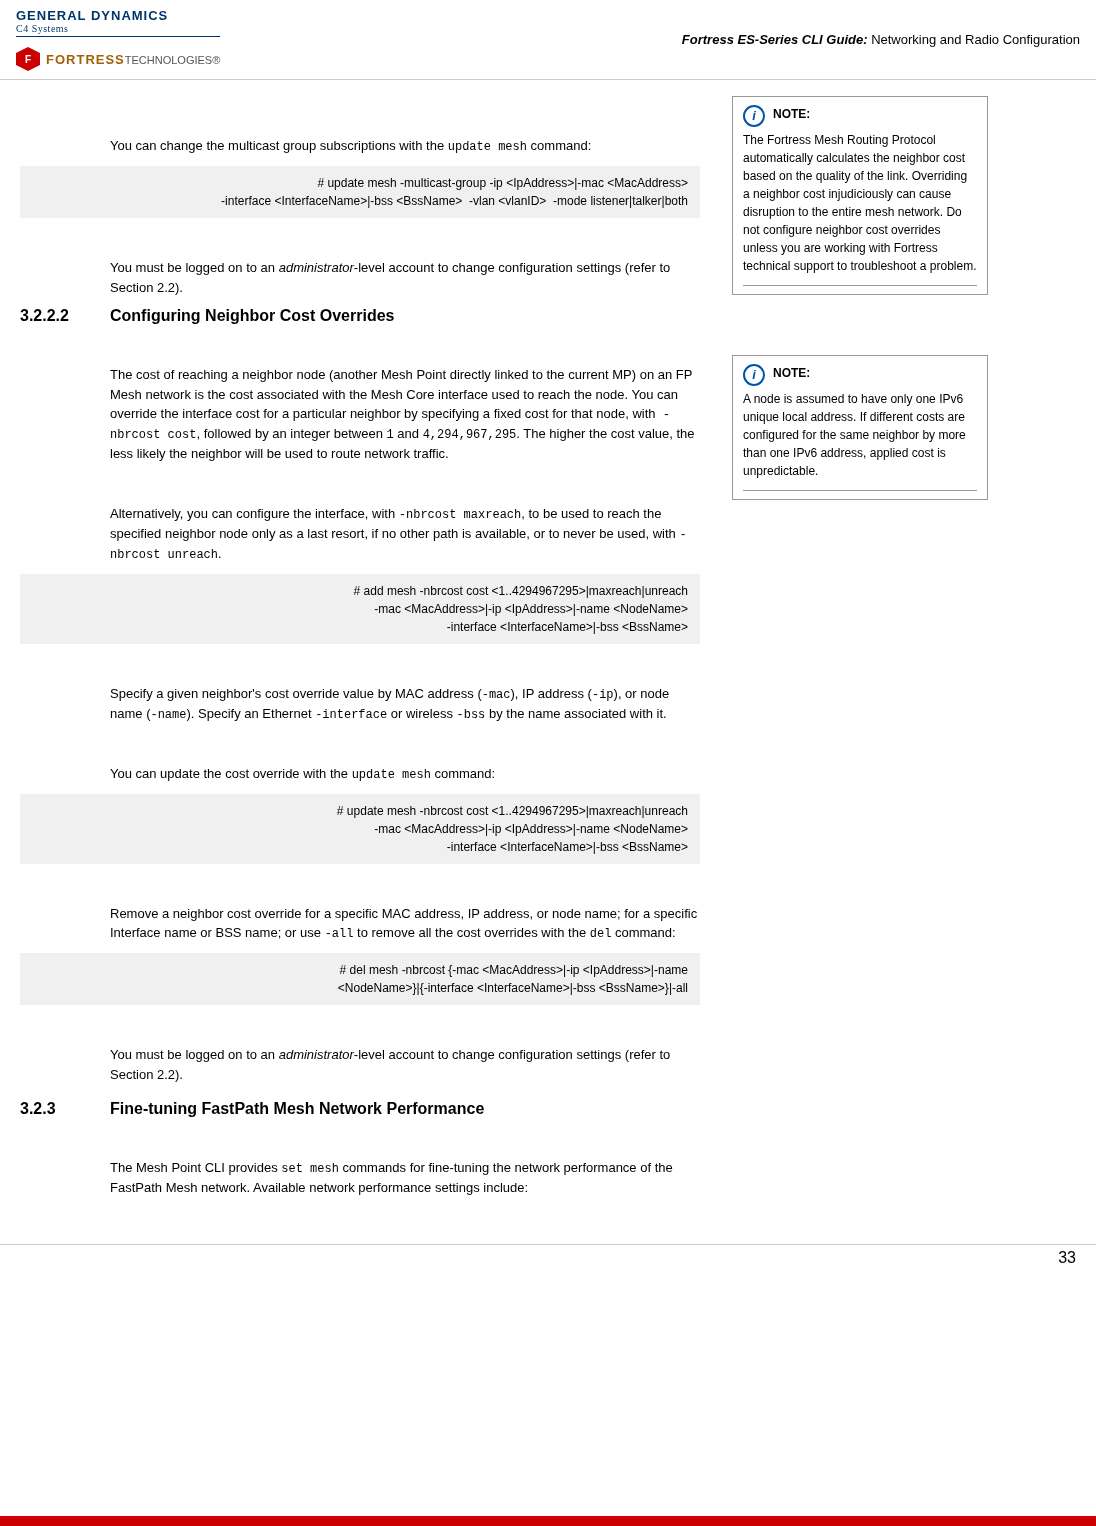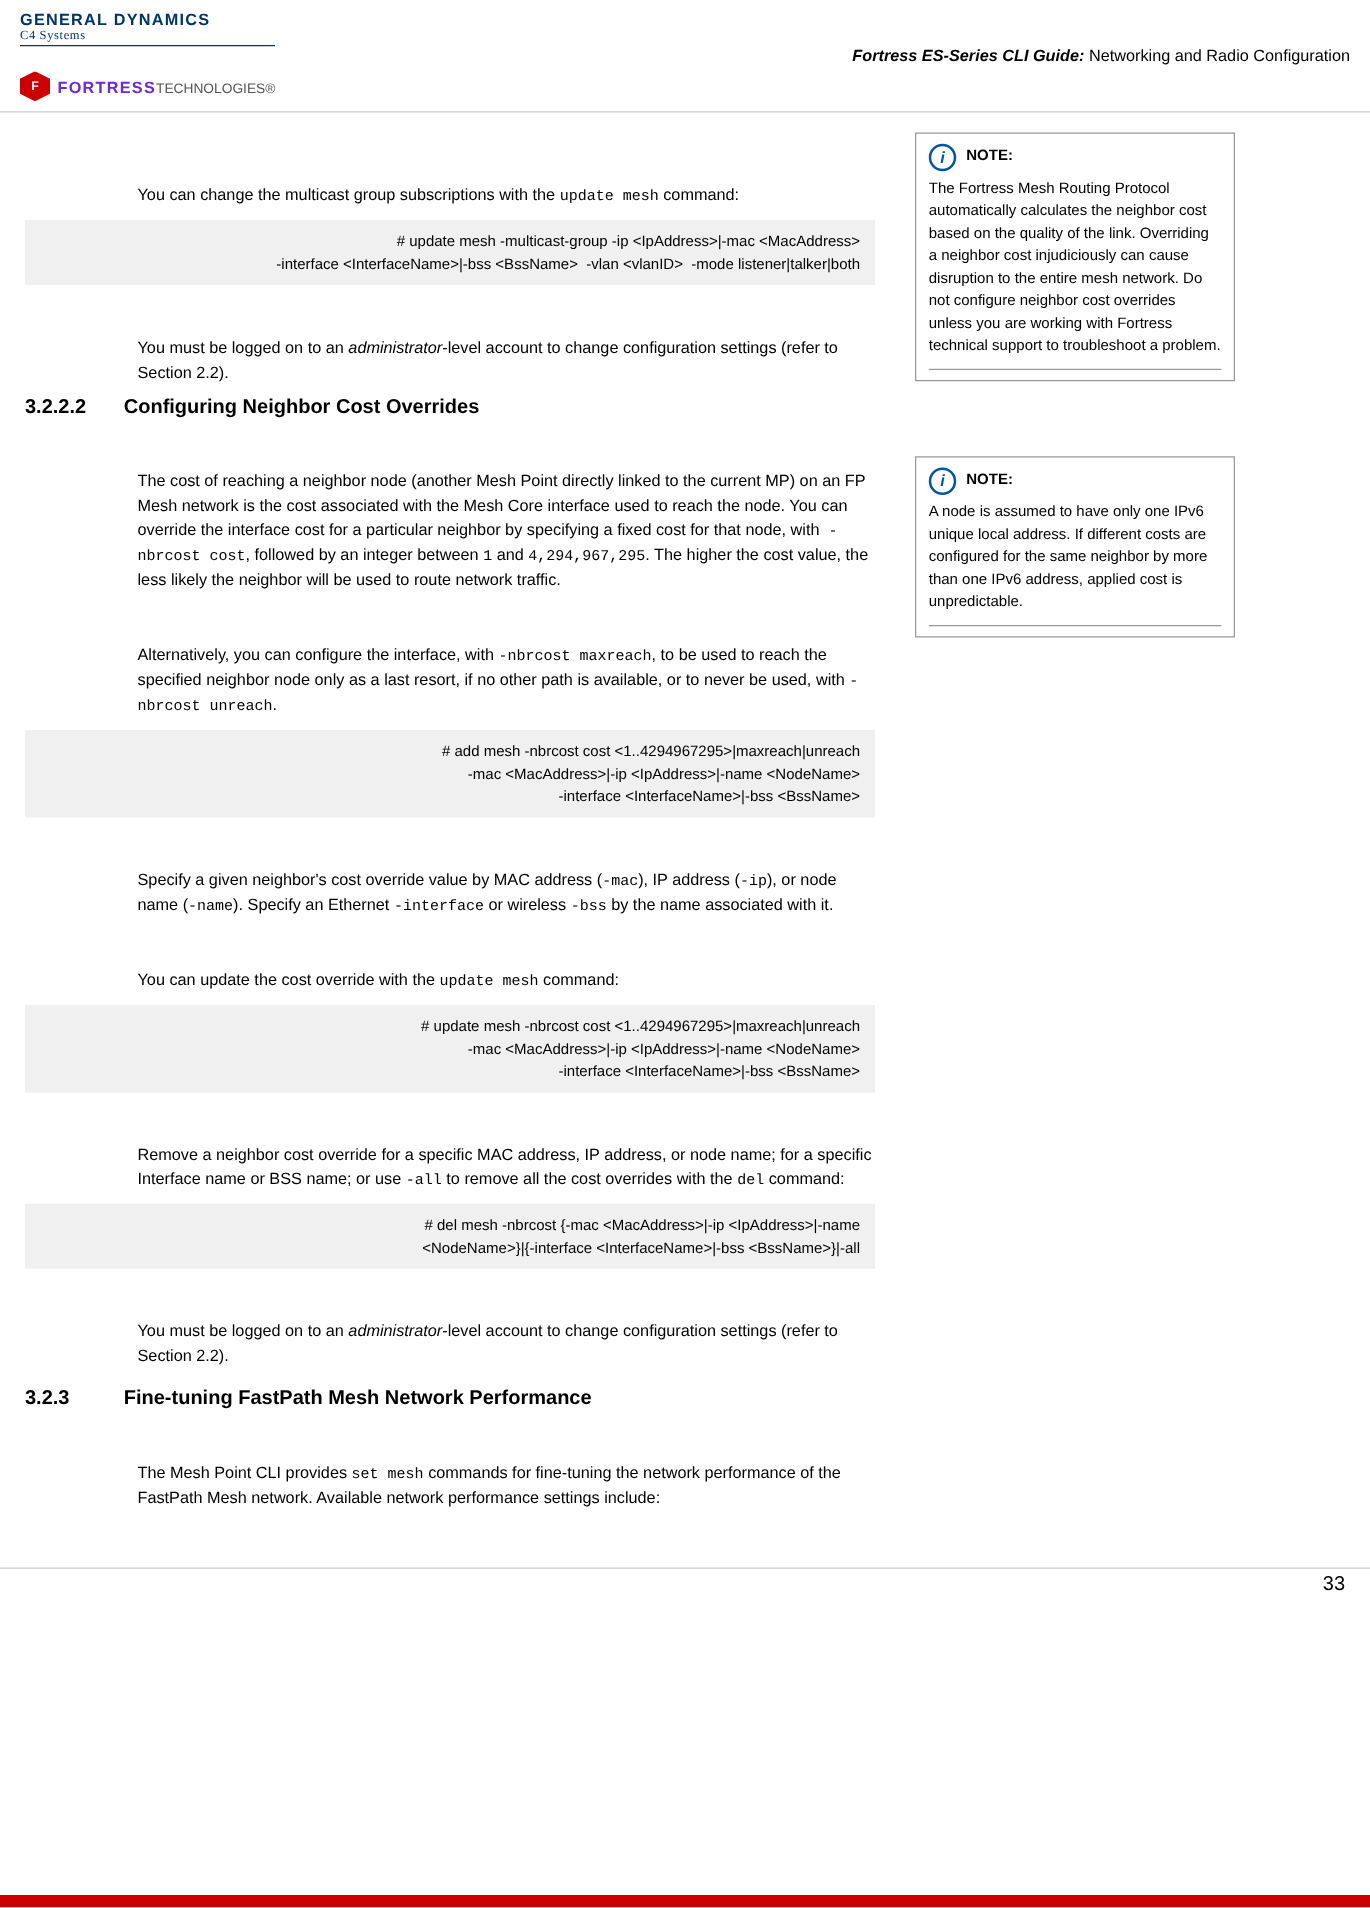--- a/index.html
+++ b/index.html
@@ -16,21 +16,21 @@
     .header {
       display: flex;
       align-items: center;
       justify-content: space-between;
       padding: 8px 16px 8px 16px;
       border-bottom: 1px solid #ccc;
     }
     .header-left {
       display: flex;
       flex-direction: column;
-      gap: 14px;
+      gap: 4px;
     }
     .gd-logo {
       display: flex;
       flex-direction: column;
     }
     .gd-logo-text {
       font-weight: bold;
       font-size: 13px;
       color: #00356b;
       letter-spacing: 1px;
@@ -84,21 +84,21 @@
 
     .sidebar {
       width: 280px;
       padding: 16px 12px;
       flex-shrink: 0;
     }
 
     
     .section-heading {
       display: flex;
-      gap: 9px;
+      gap: 20px;
       margin-bottom: 10px;
     }
     .section-title {
       font-size: 16px;
       font-weight: bold;
     }
 
     
     .para {
       margin-left: 90px;
@@ -205,21 +205,21 @@
       <div class="gd-logo">
         <span class="gd-logo-text">GENERAL DYNAMICS</span>
         <span class="gd-logo-sub">C4 Systems</span>
         <hr class="gd-divider">
       </div>
       <div class="fortress-logo">
         <div class="fortress-logo-icon">
           <span style="color:white;font-size:10px;font-weight:bold;">F</span>
         </div>
         <div>
-          <span style="font-weight:bold;color:#6d28d9;font-size:13px;letter-spacing:1px;">FORTRESS</span><span style="font-size:11px;color:#555;">TECHNOLOGIES®</span>
+          <span style="font-weight:bold;color:#a16207;font-size:13px;letter-spacing:1px;">FORTRESS</span><span style="font-size:11px;color:#555;">TECHNOLOGIES®</span>
         </div>
       </div>
     </div>
     <div class="header-title">
       <strong>Fortress ES-Series CLI Guide:</strong> <span>Networking and Radio Configuration</span>
     </div>
   </div>
 
   <div class="content-wrapper">
 

